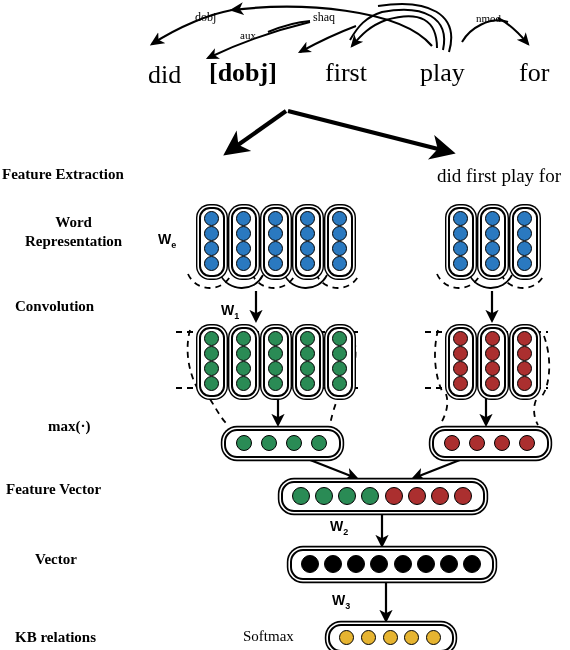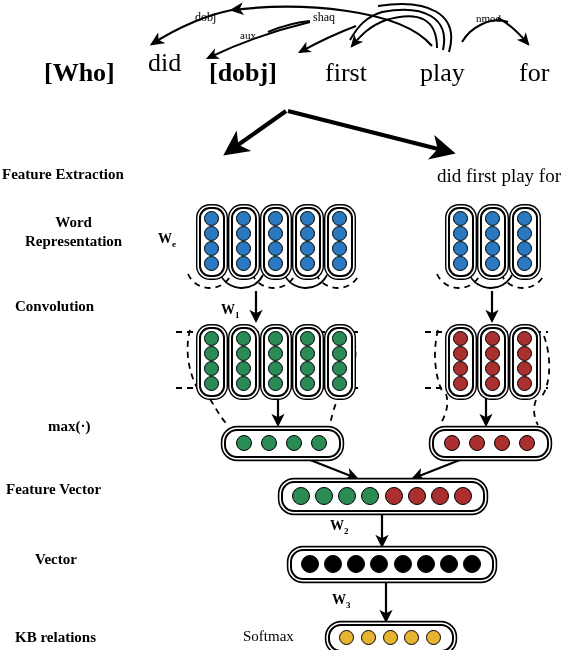--- a/index.html
+++ b/index.html
@@ -5,21 +5,21 @@
   html,body{margin:0;padding:0;background:#ffffff;}
   body{width:570px;height:650px;overflow:hidden;font-family:"Liberation Serif",serif;color:#000;}
   #stage{position:relative;width:570px;height:650px;}
   svg.layer{position:absolute;left:0;top:0;width:570px;height:650px;overflow:visible;}
   .rowlabel{position:absolute;font-family:"Liberation Serif",serif;font-weight:bold;font-size:15px;white-space:nowrap;}
   .word{position:absolute;font-family:"Liberation Serif",serif;font-size:26px;white-space:nowrap;}
   .word.bold{font-weight:bold;}
   .arclabel{position:absolute;font-family:"Liberation Serif",serif;font-size:12px;white-space:nowrap;}
   .arclabel.small{font-size:11px;}
   .featxt{position:absolute;font-family:"Liberation Serif",serif;font-size:19px;white-space:nowrap;}
-  .wlabel{position:absolute;font-family:Liberation Serif, serif;font-weight:bold;font-size:14px;white-space:nowrap;}
+  .wlabel{position:absolute;font-family:Liberation Sans, sans-serif;font-weight:bold;font-size:14px;white-space:nowrap;}
   .wlabel sub{font-size:9px;}
   .softmax{position:absolute;font-family:"Liberation Serif",serif;font-size:15px;white-space:nowrap;}
   .col{position:absolute;border:2.2px solid #000;background:#fff;border-radius:11px;
        box-shadow:0 0 0 1.6px #fff,0 0 0 3px #000;}
   .cell{position:absolute;border-radius:50%;border:1.6px solid #000;}
   .vecbox{position:absolute;border:2.4px solid #000;background:#fff;border-radius:13px;
           box-shadow:0 0 0 1.6px #fff,0 0 0 3.2px #000;}
 </style>
 </head>
 <body>
@@ -110,22 +110,21 @@
 
     <g fill="none" stroke="#000" stroke-width="2.2">
       <path d="M382,510 L382,545" marker-end="url(#ahb)"></path>
     </g>
 
     <g fill="none" stroke="#000" stroke-width="2.2">
       <path d="M386,578 L386,620" marker-end="url(#ahb)"></path>
     </g>
   </svg>
 
-  <div class="word bold" style="left:44px;top:58px;">[Who]</div>
-  <div class="word" style="left:148px;top:48px;">did</div>
+  <div class="word" style="left:148px;top:60px;">did</div>
   <div class="word bold" style="left:209px;top:58px;">[dobj]</div>
   <div class="word" style="left:325px;top:58px;">first</div>
   <div class="word" style="left:420px;top:58px;">play</div>
   <div class="word" style="left:519px;top:58px;">for</div>
 
   <div class="arclabel" style="left:195px;top:10px;">dobj</div>
   <div class="arclabel small" style="left:240px;top:29px;">aux</div>
   <div class="arclabel" style="left:313px;top:10px;">shaq</div>
   <div class="arclabel small" style="left:476px;top:12px;">nmod</div>
 

